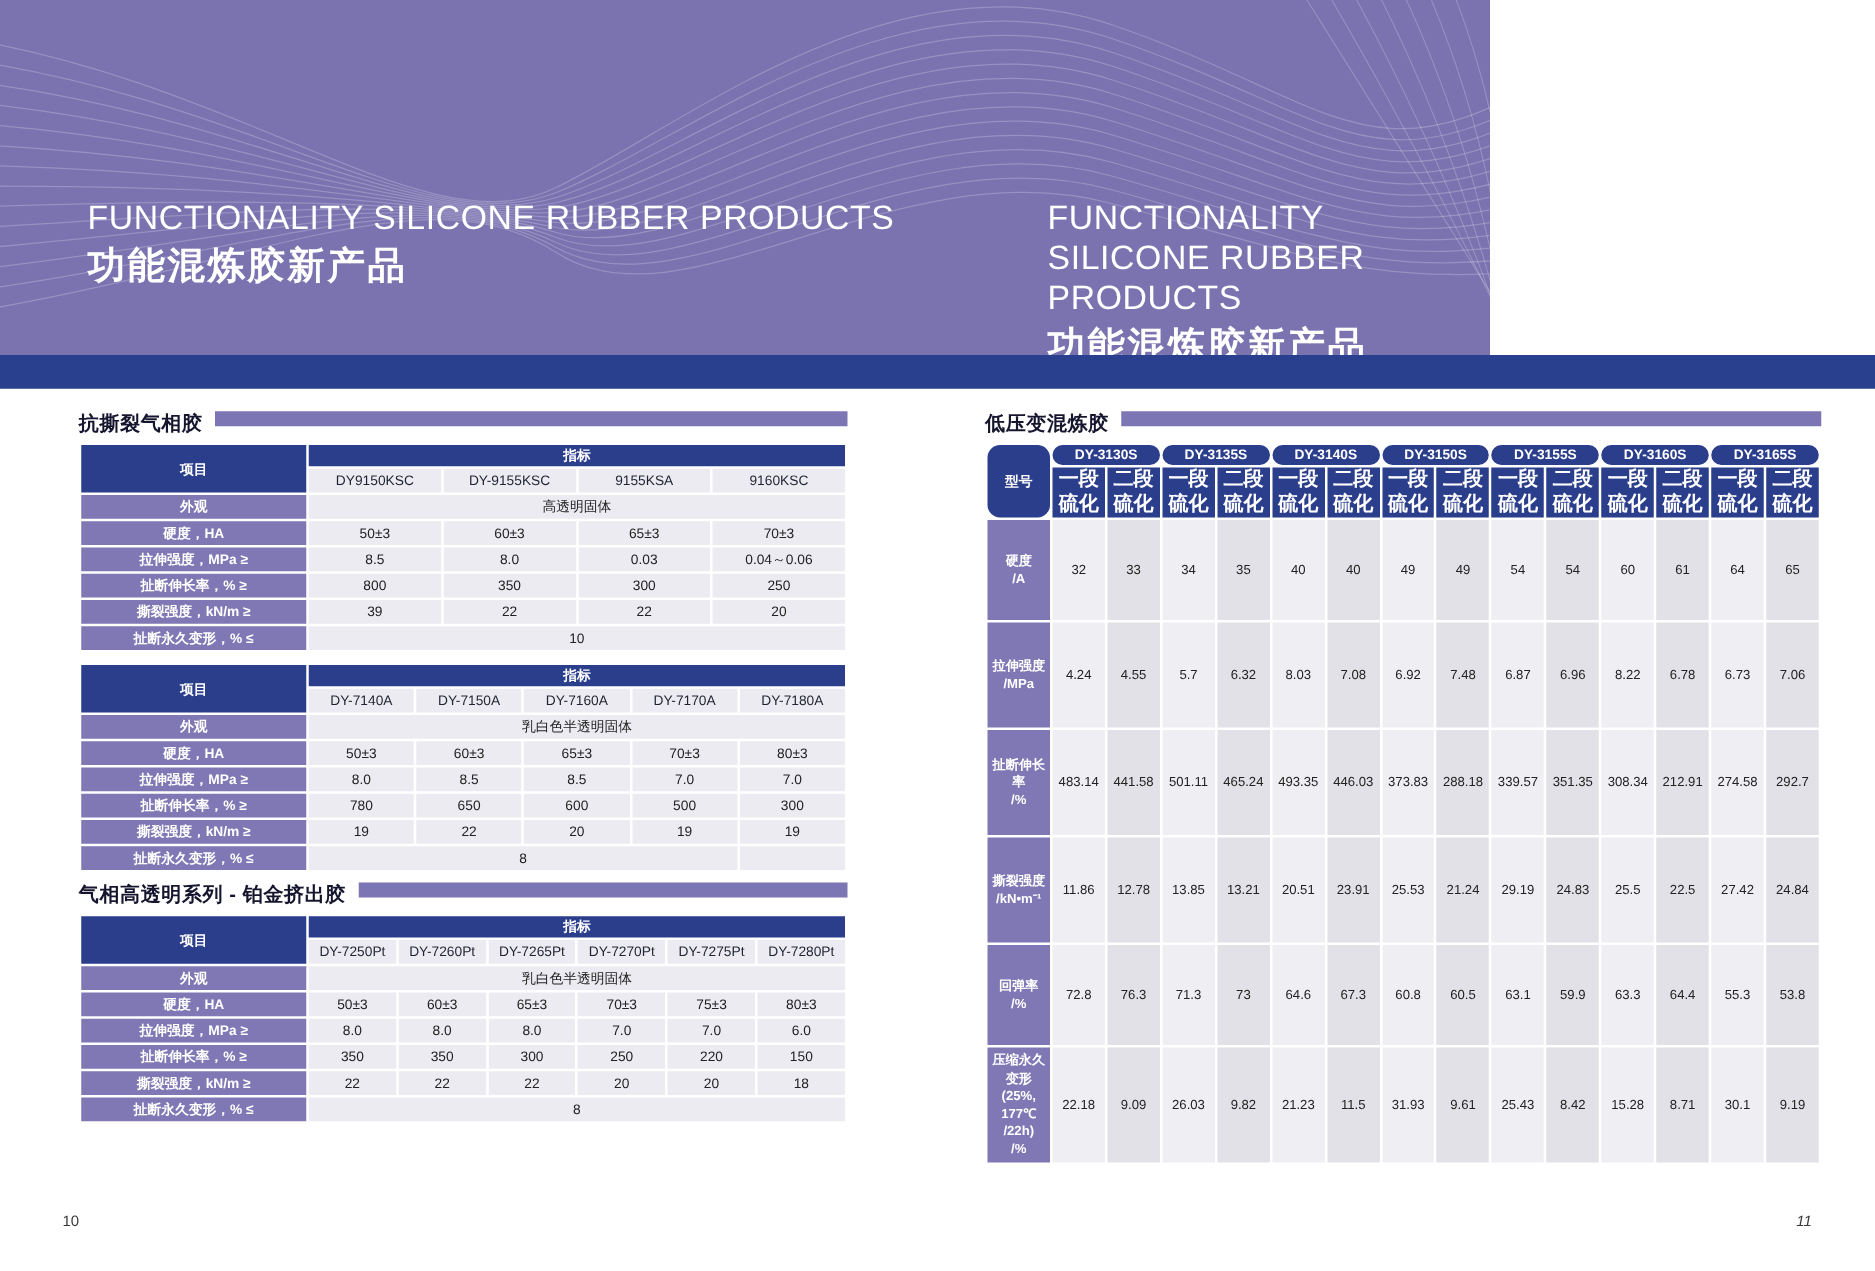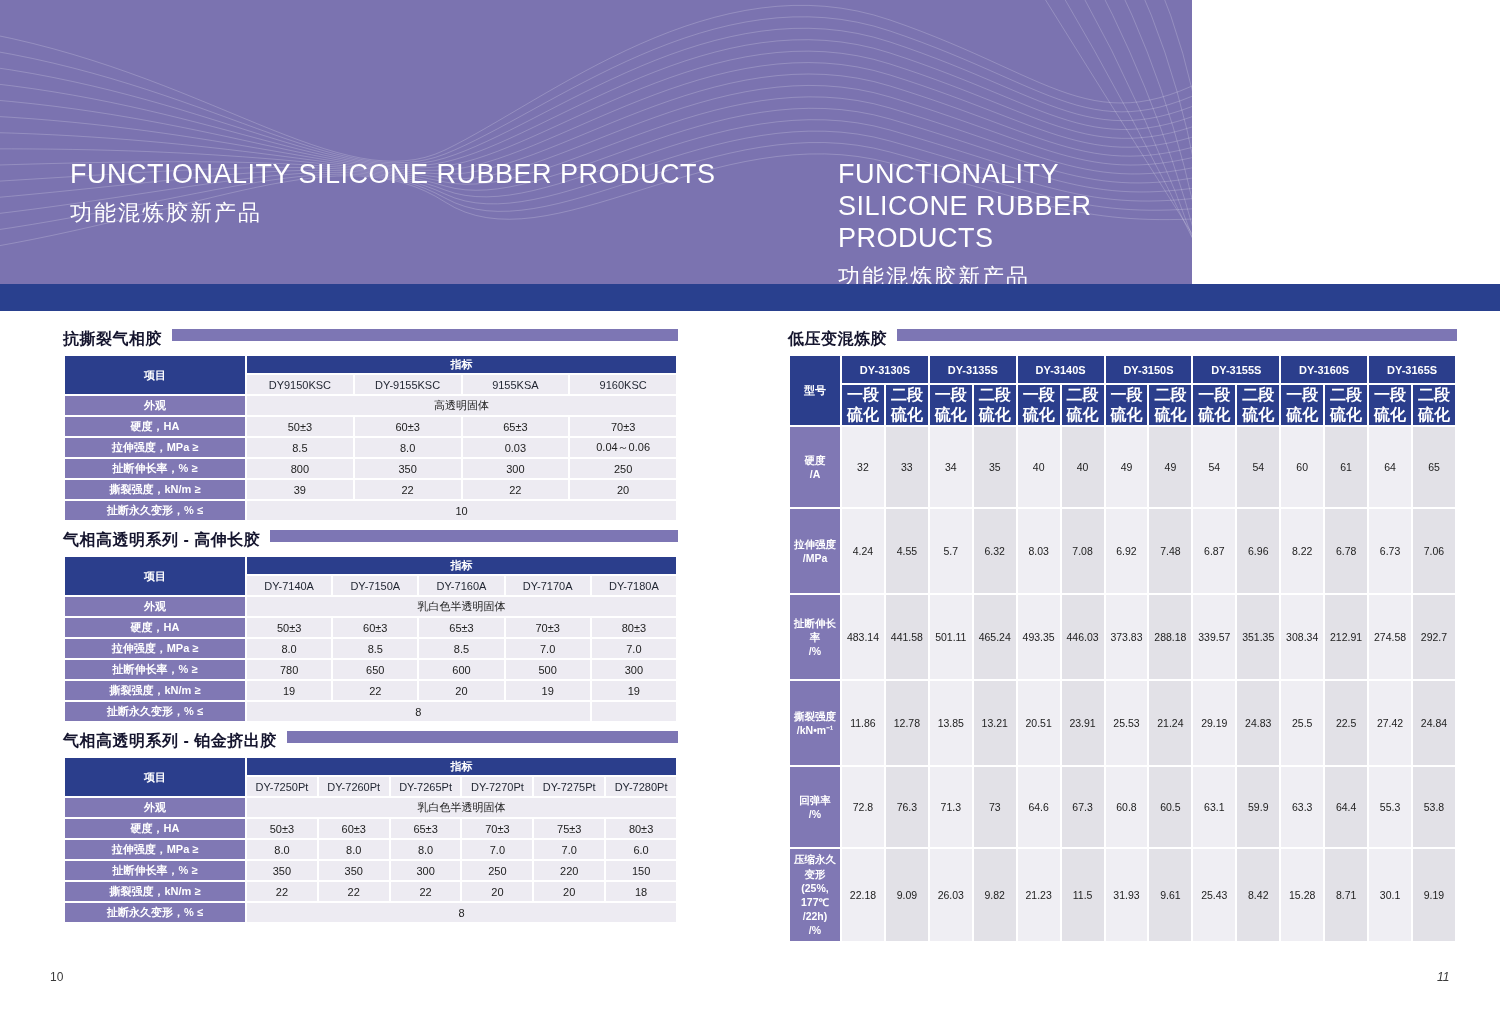--- a/index.html
+++ b/index.html
@@ -20,21 +20,21 @@
   .banner{
     position:absolute;left:0;top:0;width:1192px;height:284px;
     background:var(--banner-purple);overflow:hidden;
   }
   .banner svg{position:absolute;left:0;top:0;width:100%;height:100%;}
   .wave{fill:none;stroke:rgba(255,255,255,0.22);stroke-width:1;}
   .banner-titles{position:absolute;color:#fff;}
   .banner-titles.left{left:70px;top:158px;}
   .banner-titles.right{left:838px;top:158px;}
   .t-en{font-size:27px;font-weight:400;letter-spacing:0.5px;line-height:32px;}
-  .t-zh{font-size:22px;font-weight:normal;letter-spacing:2px;margin-top:8px;line-height:30px;}
+  .t-zh{font-size:30px;font-weight:bold;letter-spacing:2px;margin-top:8px;line-height:30px;}
   .blue-band{position:absolute;left:0;top:284px;width:1500px;height:27px;background:var(--band-blue);}
 
   .col{position:absolute;top:329px;}
   .left-col{left:63px;width:615px;}
   .right-col{left:788px;width:669px;}
 
   .spec-section{margin-bottom:8px;}
   .section-head{display:flex;align-items:flex-start;gap:10px;height:22px;margin-bottom:3px;}
   .section-head h3{margin:0;font-size:16px;font-weight:bold;color:#15152e;letter-spacing:0.5px;white-space:nowrap;}
   .section-bar{flex:1;height:12px;background:var(--section-bar-purple);}
@@ -47,21 +47,21 @@
   .tbl-a thead tr:nth-child(1) th{height:17px;}
   .tbl-a thead tr:nth-child(2) th{height:19px;}
   .tbl-a tbody th,.tbl-a tbody td{height:19px;}
   .hdr{background:var(--table-header-blue);color:#fff;font-size:11px;font-weight:bold;}
   .plabel{background:var(--cell-light);color:#1f2430;font-size:11px;font-weight:normal;}
   .rlabel{background:var(--row-label-purple);color:#fff;font-size:11px;font-weight:bold;}
   .val{background:var(--cell-light);color:#222;font-size:11px;}
 
   
   .tbl-b .corner-col{width:50px;}
-  .tbl-b thead tr:nth-child(1) th{height:27px;}
+  .tbl-b thead tr:nth-child(1) th{height:16px;border-radius:10px;}
   .tbl-b thead tr:nth-child(2) th{height:36px;line-height:1.25;font-size:16px;word-break:break-all;}
   .tbl-b tbody tr:nth-child(1) th,.tbl-b tbody tr:nth-child(1) td{height:80px;}
   .tbl-b tbody tr:nth-child(2) th,.tbl-b tbody tr:nth-child(2) td{height:84px;}
   .tbl-b tbody tr:nth-child(3) th,.tbl-b tbody tr:nth-child(3) td{height:84px;}
   .tbl-b tbody tr:nth-child(4) th,.tbl-b tbody tr:nth-child(4) td{height:84px;}
   .tbl-b tbody tr:nth-child(5) th,.tbl-b tbody tr:nth-child(5) td{height:80px;}
   .tbl-b tbody tr:nth-child(6) th,.tbl-b tbody tr:nth-child(6) td{height:92px;}
   .rlabel-b{font-size:10.5px;white-space:pre-line;line-height:1.35;}
   .vb{font-size:10.5px;color:#222;}
   .vb.even{background:var(--cell-alt-light);}
@@ -177,24 +177,20 @@
                 <tr>
                   <th class="rlabel">扯断永久变形，% ≤</th>
                   <td class="val" colspan="4">10</td>
                 </tr>
               </tbody>
             </table>
           </div>
       </section>
 
       <section class="spec-section">
-        <div class="section-head">
-          <h3>气相高透明系列 - 高伸长胶</h3>
-          <div class="section-bar"></div>
-        </div>
         <div>
             <table class="tbl-a">
               <colgroup>
                 <col class="corner-col">
                 <col>
                 <col>
                 <col>
                 <col>
                 <col>
               </colgroup>

